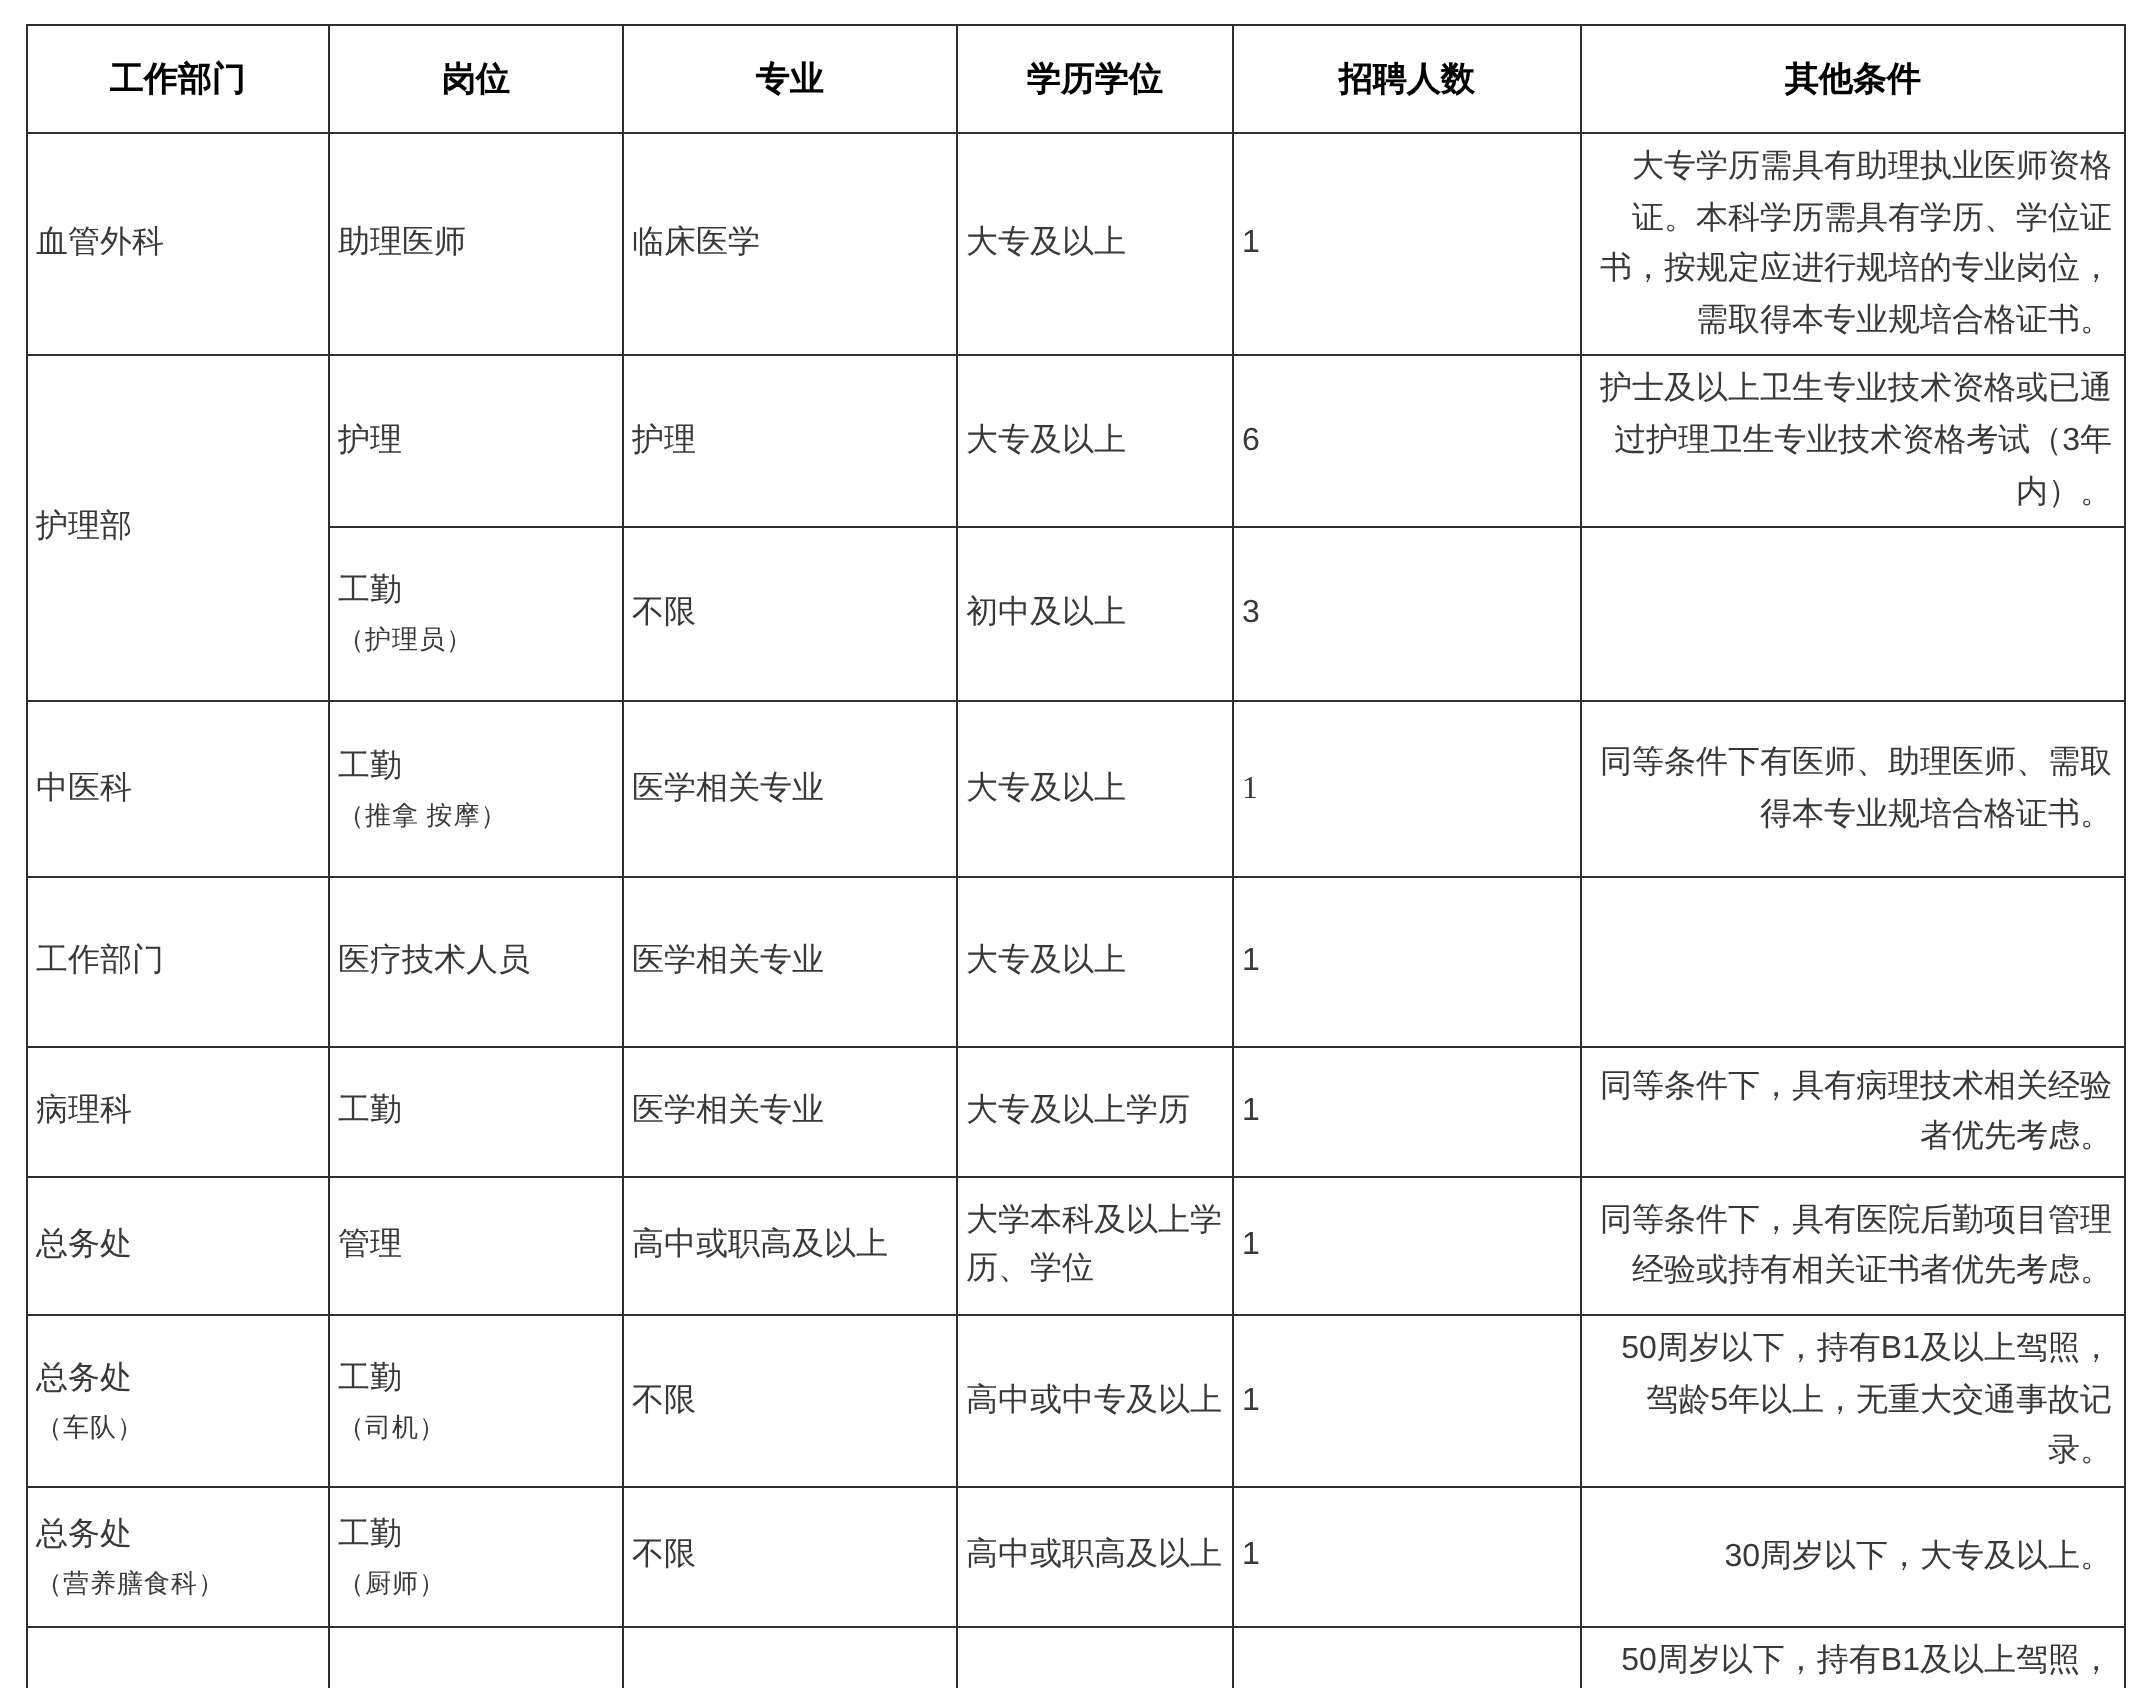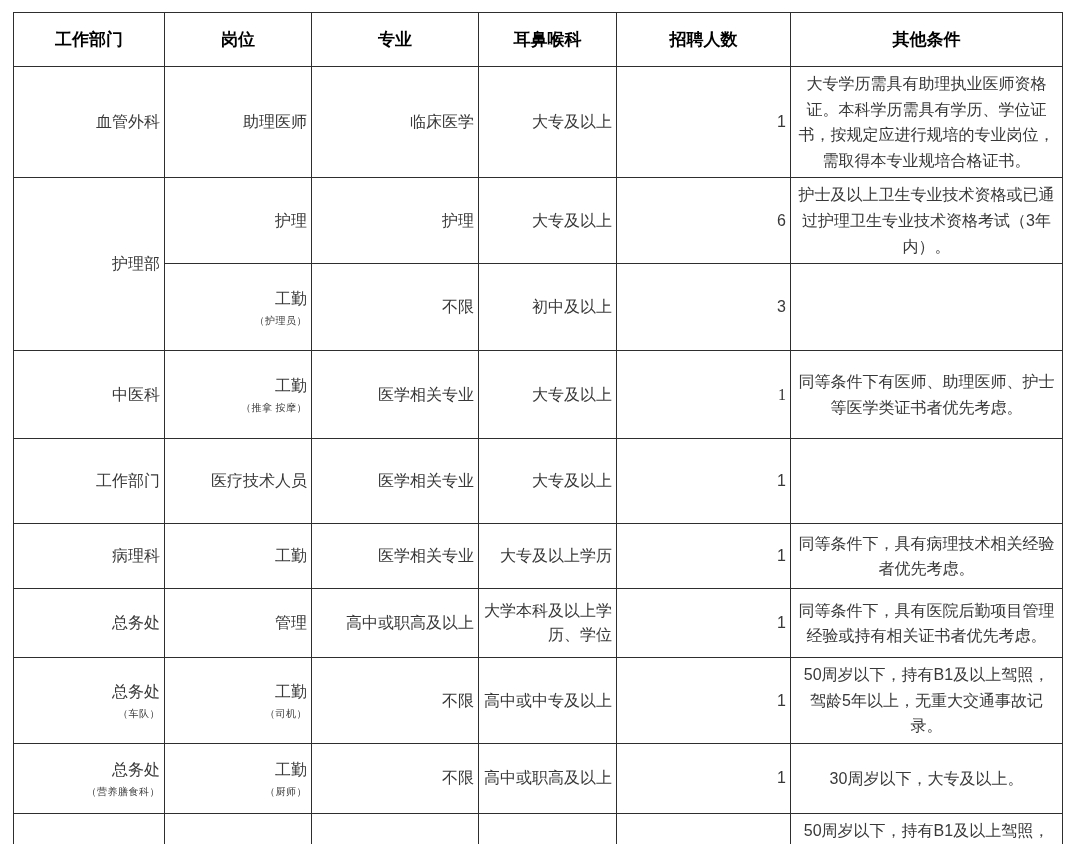--- a/index.html
+++ b/index.html
@@ -33,33 +33,33 @@
     height: 49px;
     font-size: 17px;
     font-weight: bold;
     color: #000000;
     text-align: center;
     padding: 2px 4px;
   }
   table.recruit td {
     font-size: 16px;
     color: #383838;
-    text-align: right;
+    text-align: left;
     line-height: 1.5;
     padding: 3px 4px;
   }
   table.recruit td.cond {
-    text-align: center;
+    text-align: right;
     padding: 4px 6px;
     line-height: 1.6;
   }
   .cell-main { display: block; }
   .cell-sub {
     display: block;
-    font-size: 10px;
+    font-size: 13px;
     margin-top: 2px;
     letter-spacing: 0.5px;
   }
 </style>
 </head>
 <body>
 
 <div class="page">
   <table class="recruit">
     <colgroup>
@@ -68,21 +68,21 @@
       <col style="width:167px">
       <col style="width:138px">
       <col style="width:174px">
       <col style="width:272px">
     </colgroup>
     <thead>
       <tr>
           <th><span>工作部门</span></th>
           <th><span>岗位</span></th>
           <th><span>专业</span></th>
-          <th><span>耳鼻喉科</span></th>
+          <th><span>学历学位</span></th>
           <th><span>招聘人数</span></th>
           <th><span>其他条件</span></th>
         </tr>
     </thead>
     <tbody>
         <tr style="height: 105px;">
           <td>
             <span class="cell-main">血管外科</span>
           </td>
           <td>
@@ -150,21 +150,21 @@
           <td>
             <span class="cell-main">医学相关专业</span>
           </td>
           <td>
             <span class="cell-main">大专及以上</span>
           </td>
           <td>
             <span class="cell-main">1</span>
           </td>
           <td class="cond">
-            <span class="cell-main">同等条件下有医师、助理医师、护士等医学类证书者优先考虑。</span>
+            <span class="cell-main">同等条件下有医师、助理医师、需取得本专业规培合格证书。</span>
           </td>
         </tr>
         <tr style="height: 85px;">
           <td>
             <span class="cell-main">工作部门</span>
           </td>
           <td>
             <span class="cell-main">医疗技术人员</span>
           </td>
           <td>

